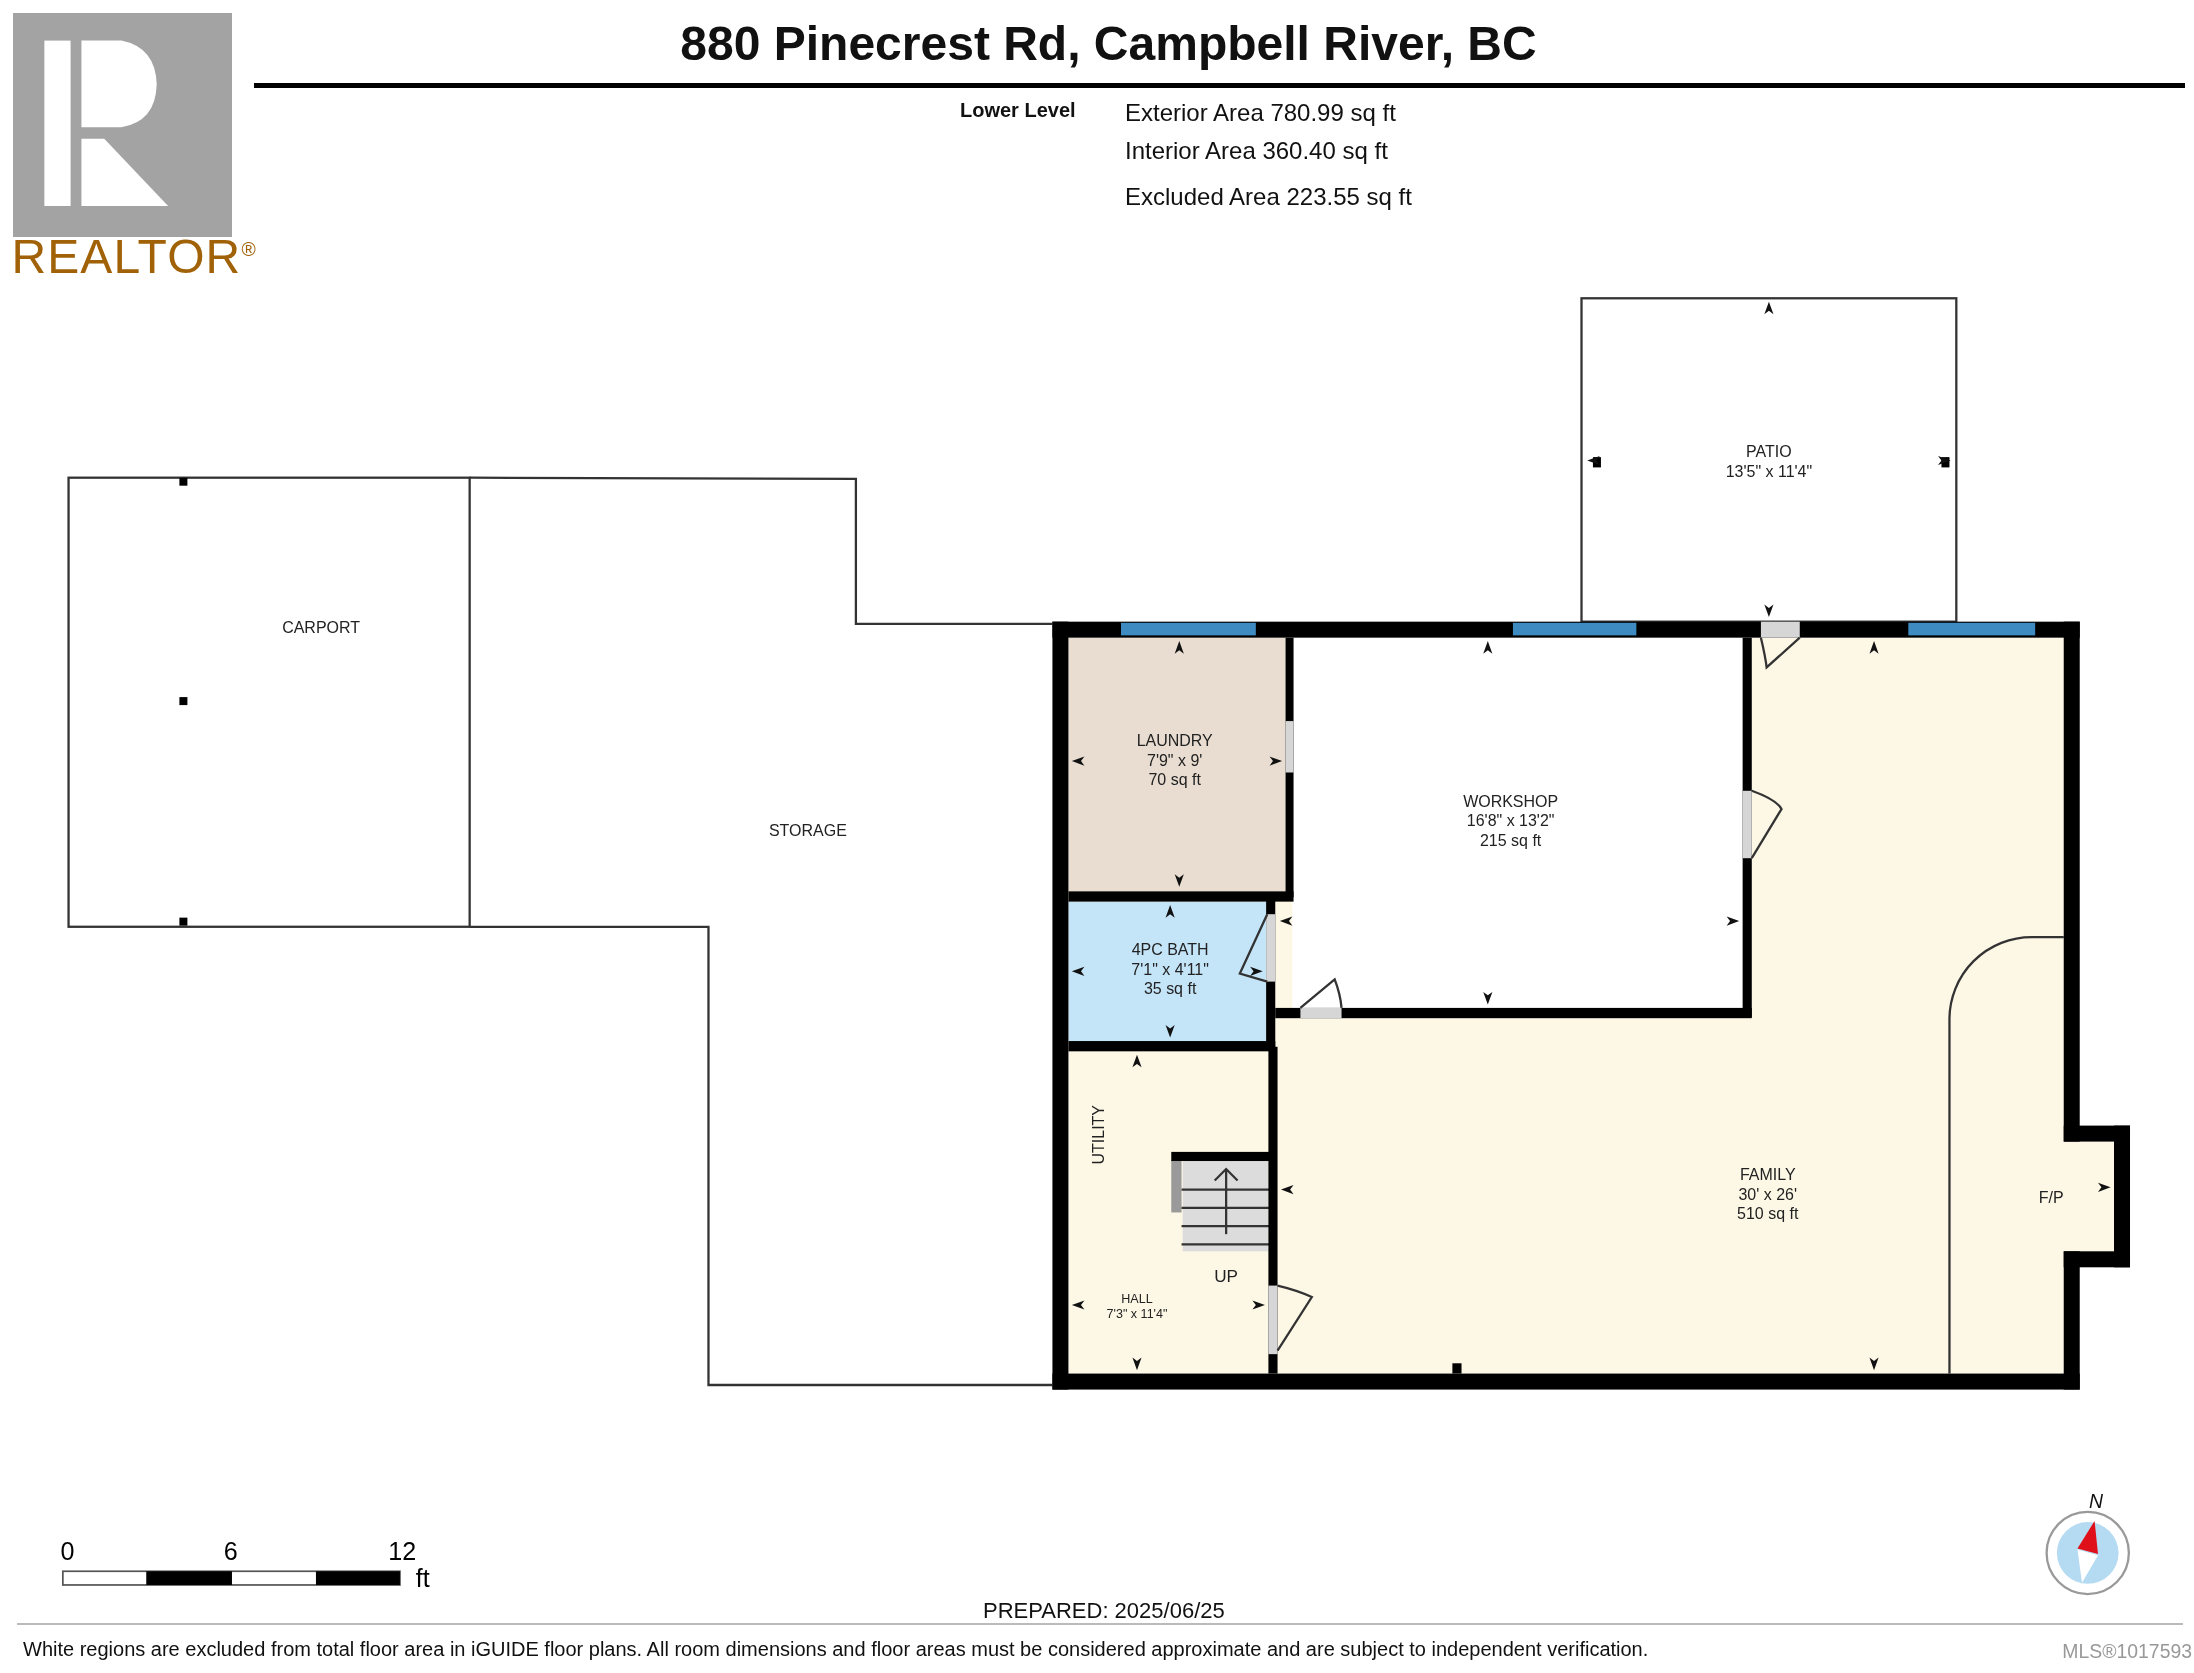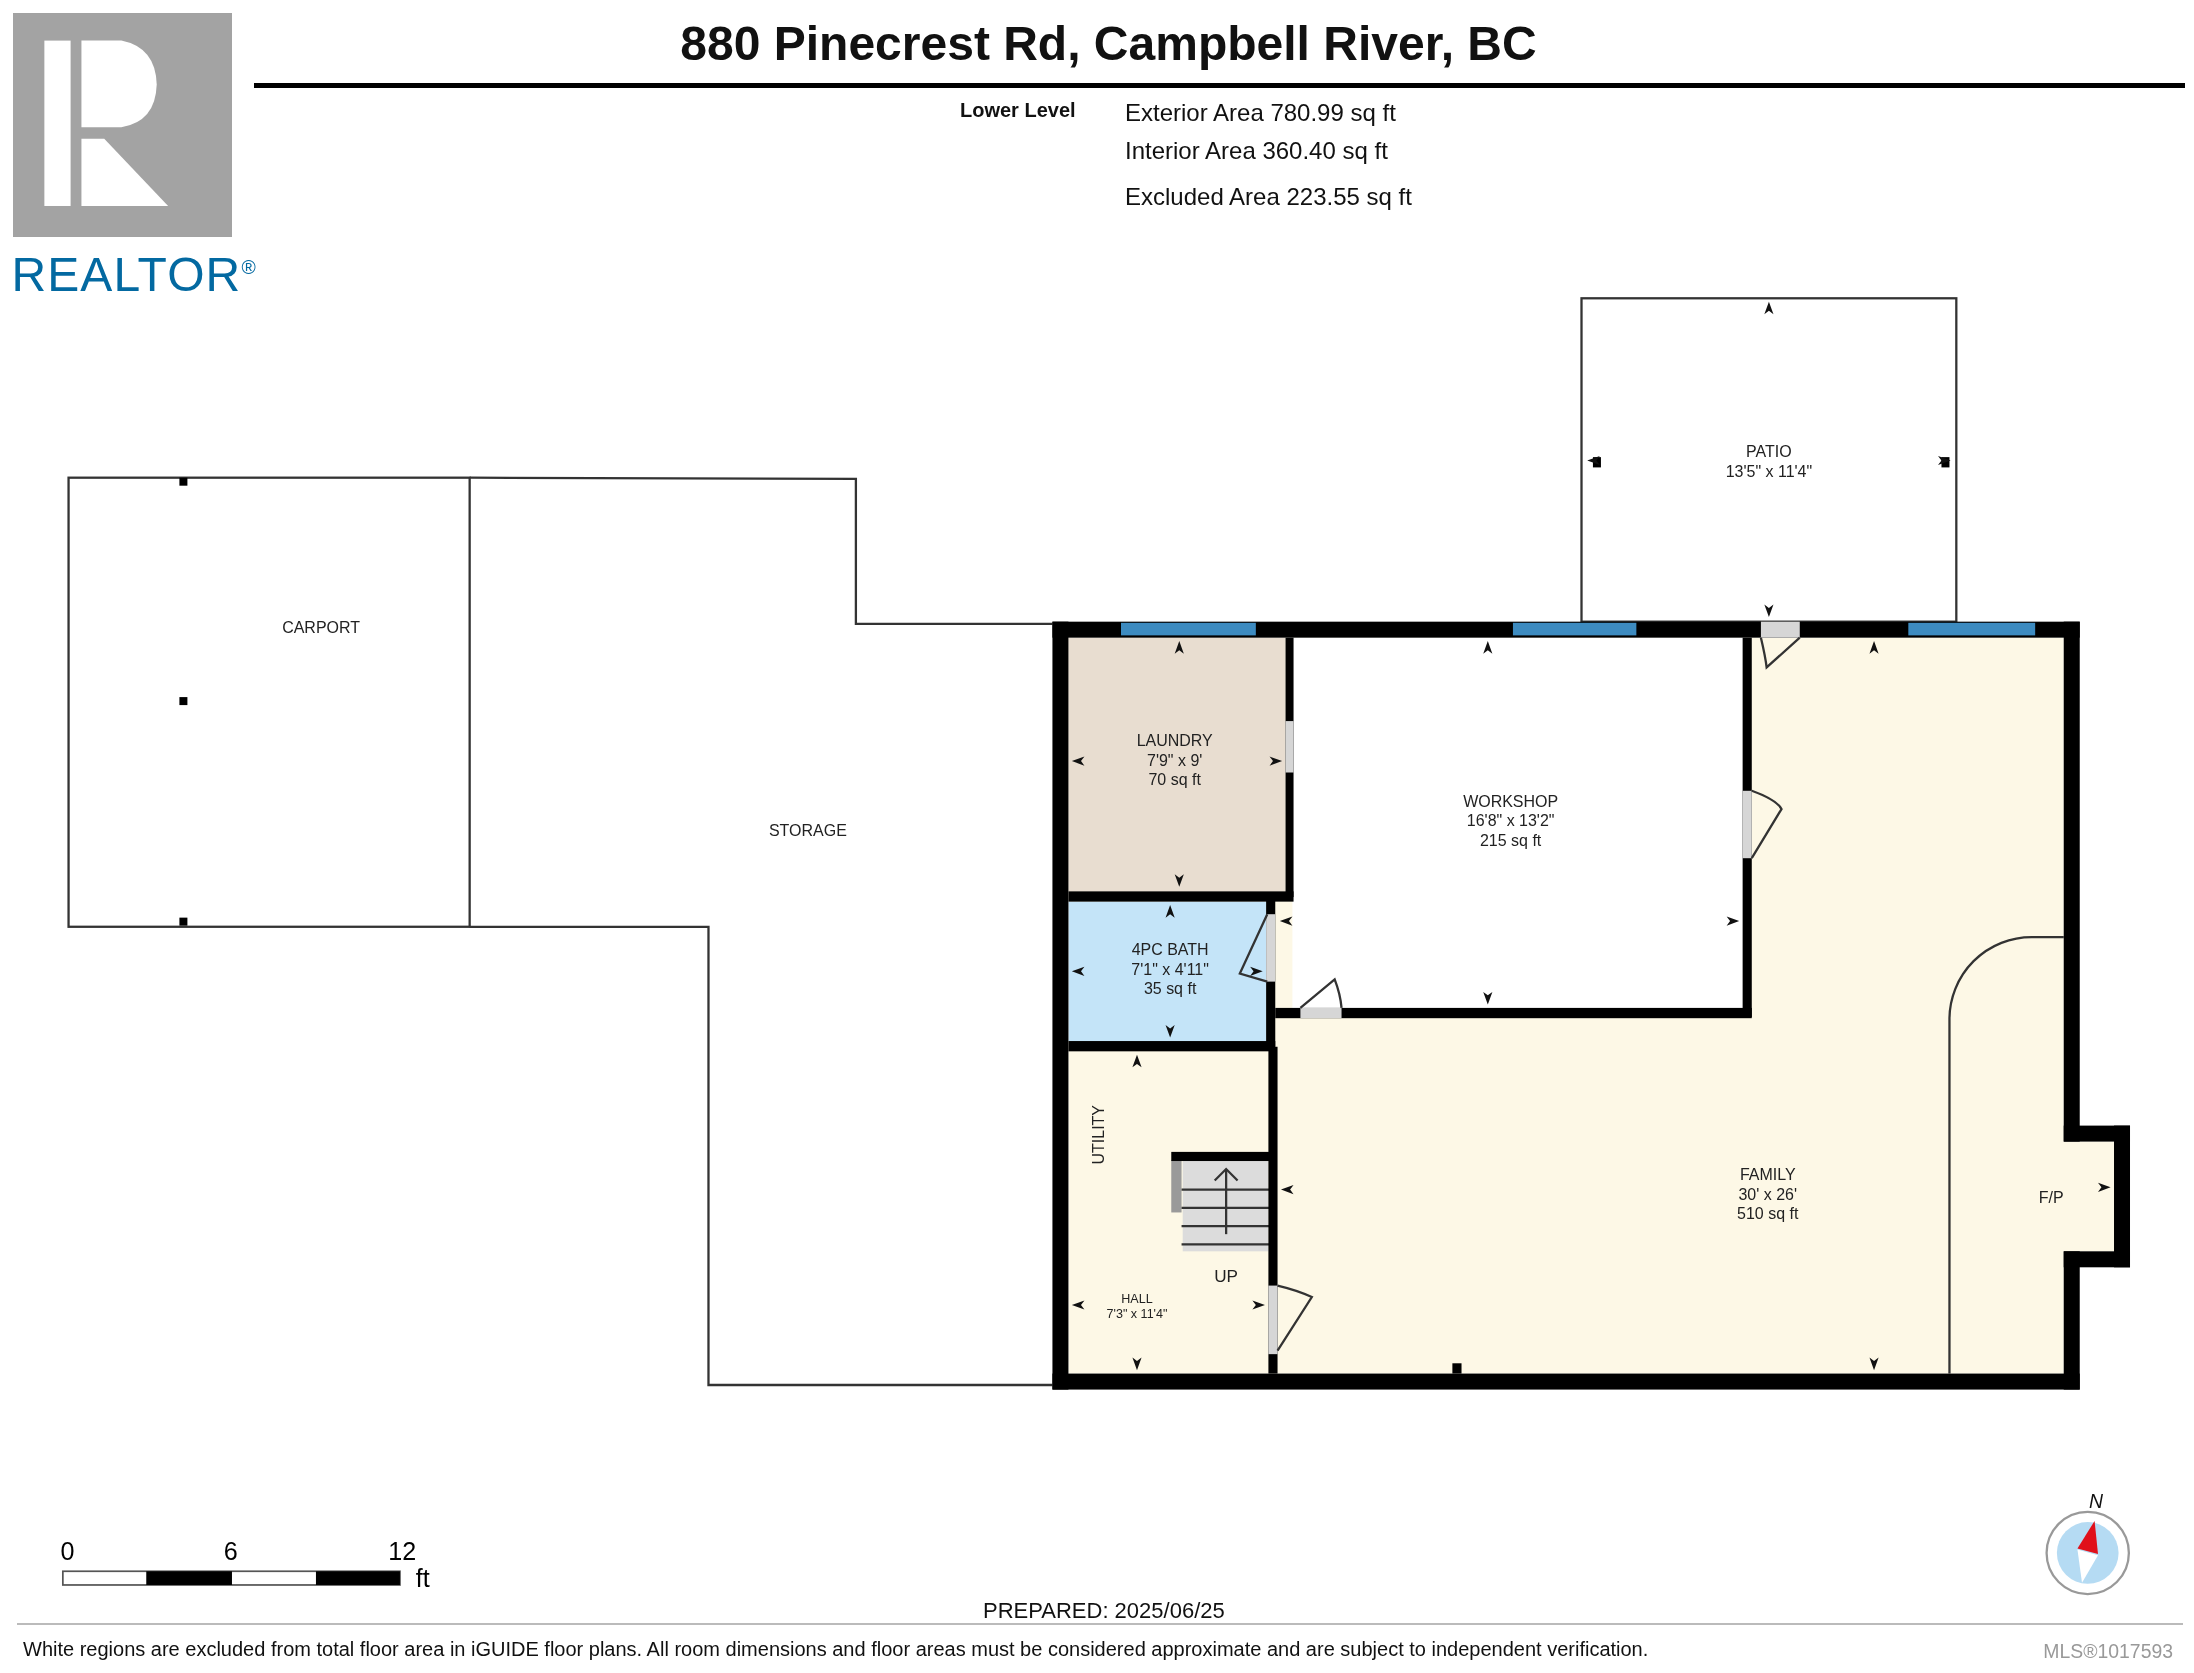--- a/index.html
+++ b/index.html
@@ -1,30 +1,30 @@
 <!DOCTYPE html>
 <html style="font-size:9.1px"><head>
 <meta charset="utf-8">
 <style>
   html, body { margin: 0; padding: 0; background: #ffffff; }
   body { width: 2194px; height: 1673px; position: relative; overflow: hidden; font-family: "Liberation Sans", sans-serif; color: #111; }
   .abs { position: absolute; }
   .logo-box { left: 12.6px; top: 12.6px; width: 219px; height: 224px; background: #a3a3a3; }
-  .logo-text { left: 11.4px; top: 247px; font-size: 48px; color: #0369a1; letter-spacing: 1.1px; font-weight: 400; }
+  .logo-text { left: 11.4px; top: 229px; font-size: 48px; color: #a16207; letter-spacing: 1.1px; font-weight: 400; }
   .logo-reg { font-size: 19.4px; vertical-align: super; }
   .title { left: 0; width: 2194px; top: 16px; text-align: center; font-size: 48px; font-weight: 700; padding-left: 23px; box-sizing: border-box; }
   .title-rule { left: 254px; top: 83px; width: 1931px; height: 4.6px; background: #000; }
   .level-label { left: 960px; top: 99px; font-size: 20px; font-weight: 700; }
   .area-line { left: 1125px; font-size: 24px; }
   svg.plan { position: absolute; left: 0; top: 0; }
   .room-label { font-family: "Liberation Sans", sans-serif; fill: #222; text-anchor: middle; }
   .prepared { left: 983px; top: 1559px; font-size: 22px; margin-top: 39px; }
   .footer-rule { left: 17px; top: 1623px; width: 2166px; height: 2.3px; background: #bbb; }
   .footer-text { left: 23px; top: 1638px; font-size: 20px; }
-  .mls { right: 21px; top: 1640px; font-size: 19.4px; color: #999; }
+  .mls { right: 2px; top: 1640px; font-size: 19.4px; color: #999; }
   .compass-n { left: 2089px; top: 1490px; font-size: 19.4px; font-style: italic; }
 </style>
 </head>
 <body>
 
 <div class="abs logo-box">
   <svg width="219" height="224" viewBox="0 0 384 392">
     <rect x="0" y="0" width="384" height="392" fill="#a3a3a3"></rect>
     <rect x="55" y="48" width="46" height="290" fill="#ffffff"></rect>
     <path d="M120 48 L190 48 Q250 60 252 125 Q250 190 190 200 L120 200 Z" fill="#ffffff"></path>

